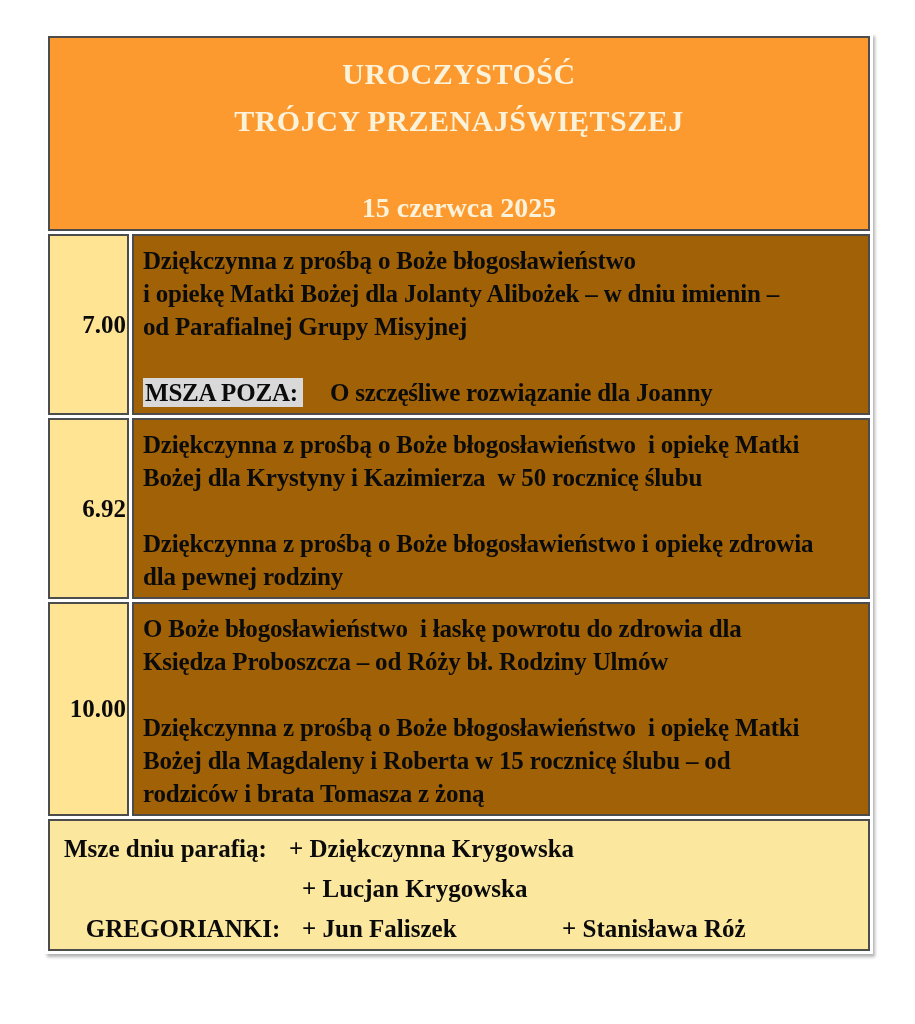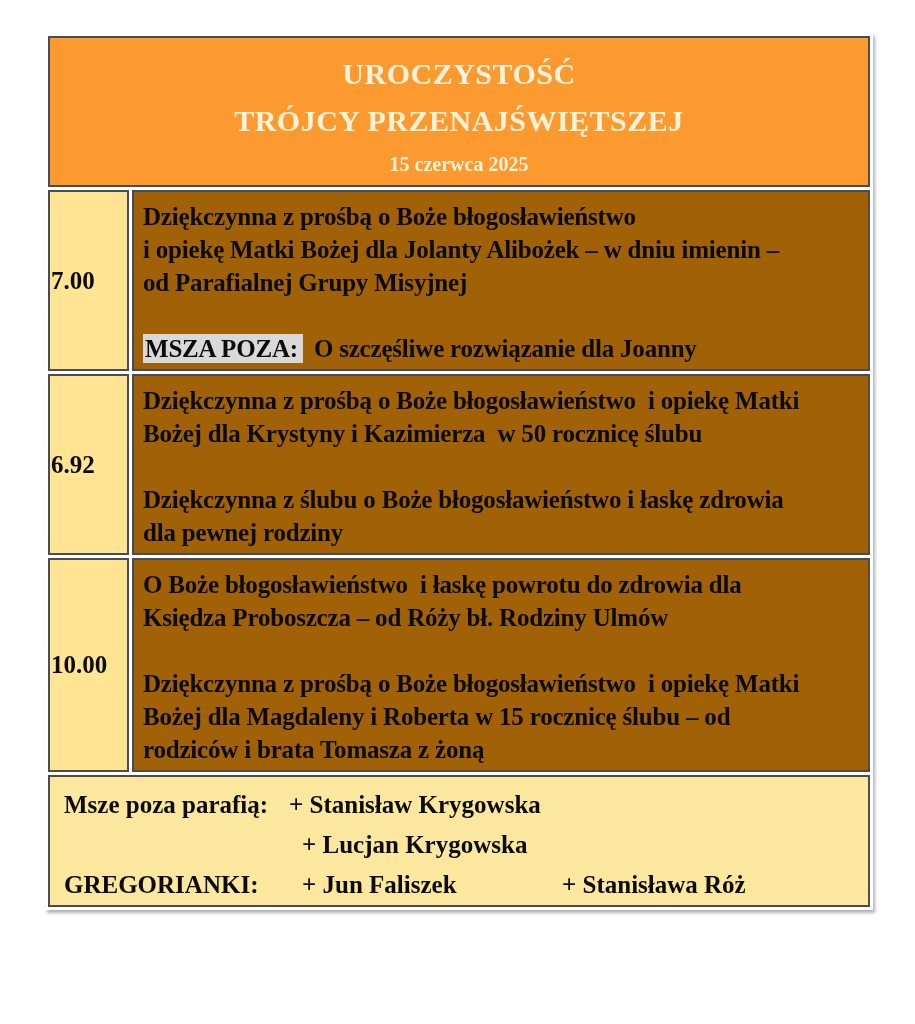--- a/index.html
+++ b/index.html
@@ -39,63 +39,63 @@
   
   td.header-cell {
     height: 143px;
     background: var(--orange, #fd9a2f);
     text-align: center;
     color: var(--ivory, #fbf2da);
     font-weight: bold;
     padding-top: 12px;
   }
   .header-title { font-size: 30px; line-height: 47px; letter-spacing: 0.5px; }
-  .header-date  { font-size: 20px; line-height: 40px; }
+  .header-date  { font-size: 28px; line-height: 40px; margin-top: 44px; }
   
   td.time-cell {
     background: var(--cream, #ffe494);
-    text-align: left;
+    text-align: right;
     vertical-align: middle;
     font-weight: bold;
     font-size: 25px;
   }
   
   td.desc-cell {
     background: #a16207;
     font-weight: bold;
     font-size: 25px;
     line-height: 33px;
     letter-spacing: -0.2px;
     padding: 8px 6px 4px 9px;
   }
   p.para { margin: 0; white-space: pre-wrap; }
   p.gap  { margin-top: 33px; }
   .hl {
     background: var(--highlight, #d9d9d9);
     padding: 1px 5px 1px 2px;
   }
-  .after-hl { margin-left: 11px; }
+  .after-hl { margin-left: 27px; }
   
   tr.r-700  td { height: 173px; }
   tr.r-830  td { height: 180px; }
   tr.r-1000 td { height: 211px; }
   tr.r-1130 td { height: 50px; }
   tr.r-1600 td { height: 47px; }
   
   td.footer-cell {
     height: 131px;
     background: var(--footer_bg, #fce79e);
     font-weight: bold;
     font-size: 25px;
     line-height: 40px;
     padding: 8px 0 0 14px;
   }
   .f-label-1 { display: inline-block; width: 225px; }
   .f-indent  { padding-left: 238px; }
-  .f-label-2 { display: inline-block; width: 238px; }
+  .f-label-2 { display: inline-block; width: 238px; text-align: center; }
   .f-mid     { display: inline-block; width: 260px; }
 </style>
 </head>
 <body>
 
 <div class="page">
   <table class="schedule">
     <colgroup>
       <col class="col-time">
       <col class="col-desc">
@@ -118,40 +118,40 @@
 od Parafialnej Grupy Misyjnej</p>
         <p class="para gap"><span class="hl">MSZA POZA:</span><span class="after-hl">O szczęśliwe rozwiązanie dla Joanny</span></p>
       </td>
     </tr>
 
     <tr class="r-830">
       <td class="time-cell">6.92</td>
       <td class="desc-cell">
         <p class="para">Dziękczynna z prośbą o Boże błogosławieństwo  i opiekę Matki
 Bożej dla Krystyny i Kazimierza  w 50 rocznicę ślubu</p>
-        <p class="para gap">Dziękczynna z ślubu o Boże błogosławieństwo i łaskę zdrowia
+        <p class="para gap">Dziękczynna z prośbą o Boże błogosławieństwo i opiekę zdrowia
 dla pewnej rodziny</p>
       </td>
     </tr>
 
     <tr class="r-1000">
       <td class="time-cell">10.00</td>
       <td class="desc-cell">
         <p class="para">O Boże błogosławieństwo  i łaskę powrotu do zdrowia dla
 Księdza Proboszcza – od Róży bł. Rodziny Ulmów</p>
         <p class="para gap">Dziękczynna z prośbą o Boże błogosławieństwo  i opiekę Matki
 Bożej dla Magdaleny i Roberta w 15 rocznicę ślubu – od
 rodziców i brata Tomasza z żoną</p>
       </td>
     </tr>
 
 
 
     <tr>
       <td colspan="2" class="footer-cell">
-        <div class="f-line"><span class="f-label-1">Msze poza parafią:</span><span>+ Stanisław Krygowska</span></div>
+        <div class="f-line"><span class="f-label-1">Msze dniu parafią:</span><span>+ Dziękczynna Krygowska</span></div>
         <div class="f-line f-indent"><span>+ Lucjan Krygowska</span></div>
         <div class="f-line"><span class="f-label-2">GREGORIANKI:</span><span class="f-mid">+ Jun Faliszek</span><span>+ Stanisława Róż</span></div>
       </td>
     </tr>
   </tbody>
     </table>
 </div>
 
 </body></html>

